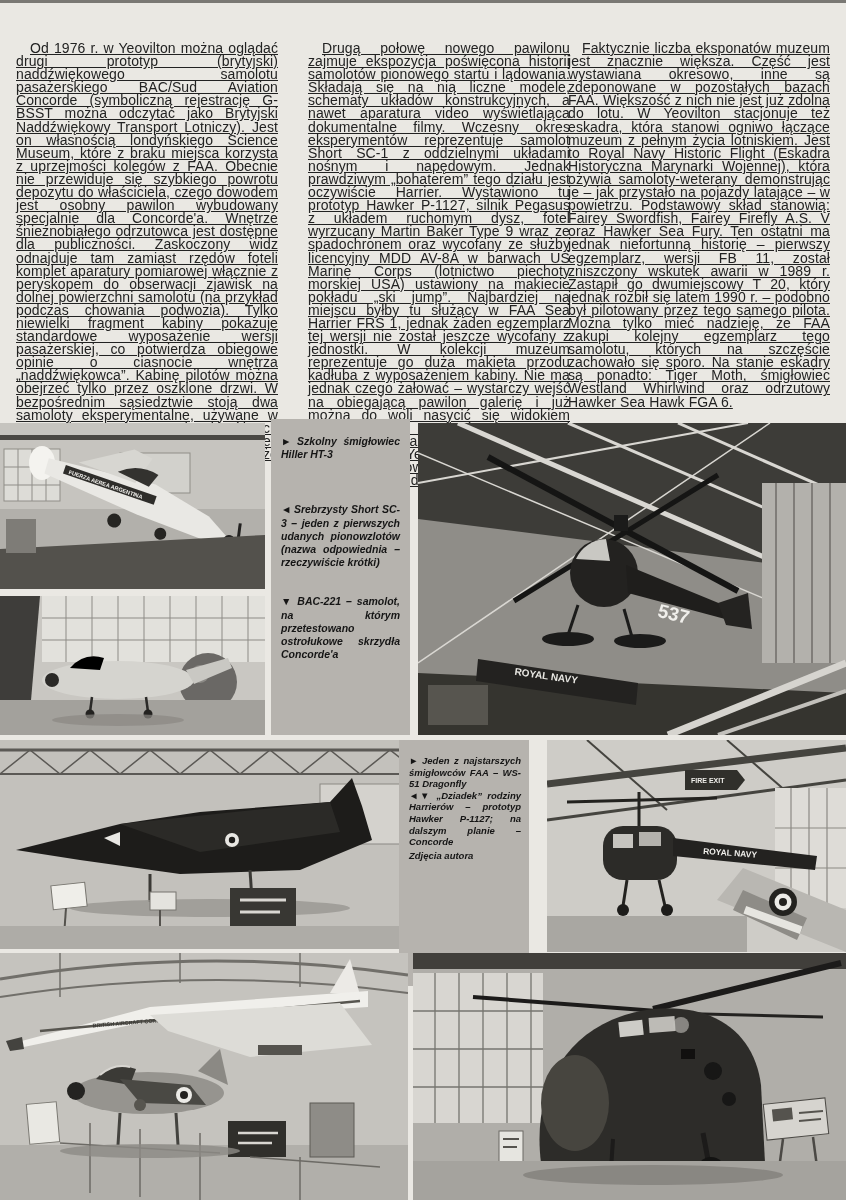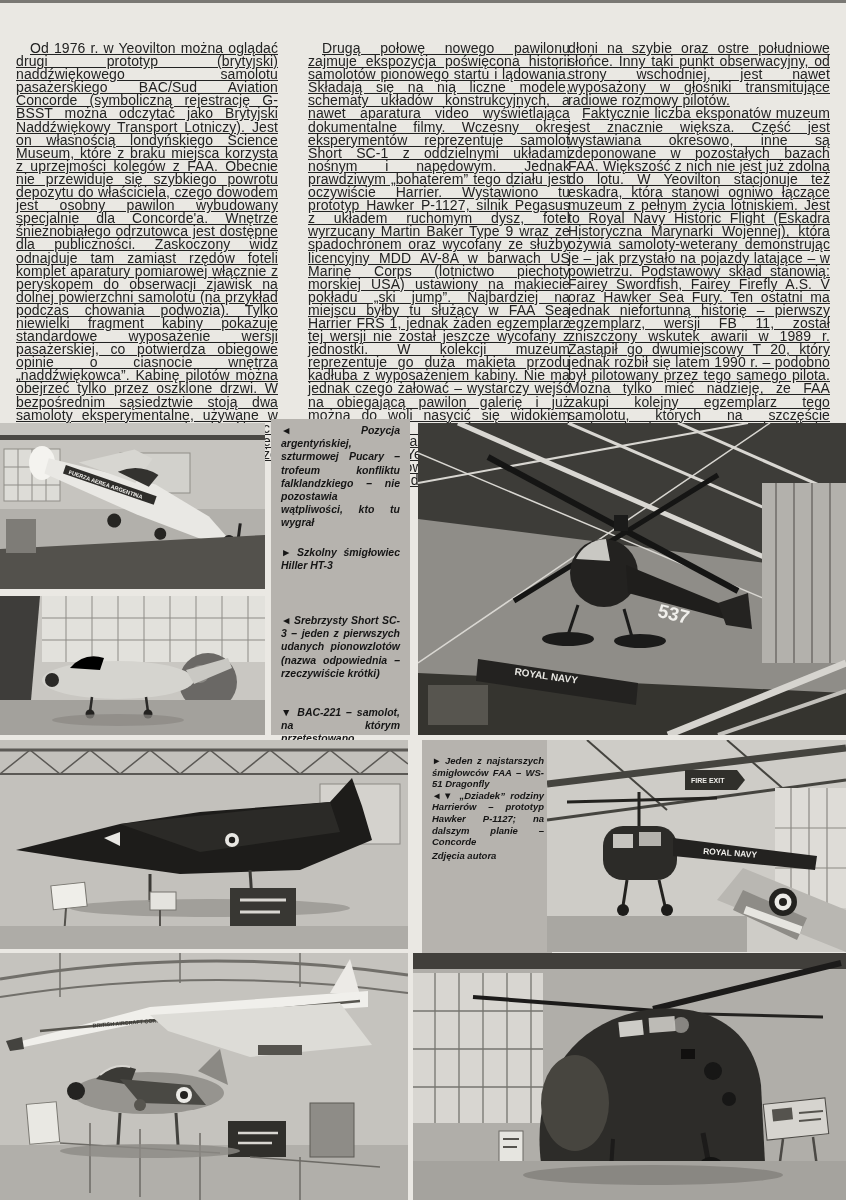--- a/index.html
+++ b/index.html
@@ -18,21 +18,21 @@
   
   .capbox{position:absolute;background:#b6b3ae;color:#151515;
           font-style:italic;font-weight:bold;}
   .capbox1{left:271px;top:419px;width:139px;height:316px;
            font-size:10.5px;line-height:13.2px;padding:0;}
   .capbox1 .cap{margin:0 10px;text-align:justify;}
   .capbox1 .cap.i0{padding-top:5px;}
   .capbox1 .cap.i1{margin-top:16px;}
   .capbox1 .cap.i2{margin-top:42px;}
   .capbox1 .cap.i3{margin-top:26px;}
-  .capbox2{left:422px;top:740px;width:130px;height:246px;
+  .capbox2{left:399px;top:740px;width:130px;height:246px;
            font-size:9.5px;line-height:11.6px;}
   .capbox2 .cap{margin:0 8px 0 10px;text-align:justify;}
   .capbox2 .cap.i0{padding-top:15px;}
   .capbox2 .credit{margin:2px 8px 0 10px;text-align:left;}
   .arr{font-style:normal;letter-spacing:-1px;}
   
   figure.photo{position:absolute;margin:0;overflow:hidden;background:#8d8b87;}
   figure.photo svg{display:block;}
   .photo1{left:0;top:423px;width:265px;height:166px;}
   .photo2{left:0;top:596px;width:265px;height:139px;}
@@ -48,21 +48,20 @@
 <div class="page">
   <div class="scan-edge"></div>
 
   <div class="col c1">
     <p class="indent">Od 1976 r. w Yeovilton można oglądać drugi prototyp (brytyjski) naddźwiękowego samolotu pasażerskiego BAC/Sud Aviation Concorde (symboliczną rejestrację G-BSST można odczytać jako Brytyjski Naddźwiękowy Transport Lotniczy). Jest on własnością londyńskiego Science Museum, które z braku miejsca korzysta z uprzejmości kolegów z FAA. Obecnie nie przewiduje się szybkiego powrotu depozytu do właściciela, czego dowodem jest osobny pawilon wybudowany specjalnie dla Concorde'a. Wnętrze śnieżnobiałego odrzutowca jest dostępne dla publiczności. Zaskoczony widz odnajduje tam zamiast rzędów foteli komplet aparatury pomiarowej włącznie z peryskopem do obserwacji zjawisk na dolnej powierzchni samolotu (na przykład podczas chowania podwozia). Tylko niewielki fragment kabiny pokazuje standardowe wyposażenie wersji pasażerskiej, co potwierdza obiegowe opinie o ciasnocie wnętrza „naddźwiękowca”. Kabinę pilotów można obejrzeć tylko przez oszklone drzwi. W bezpośrednim sąsiedztwie stoją dwa samoloty eksperymentalne, używane w programie SST do sprawdzenia różnych koncepcji aerodynamicznych – Handley Page HP-115 oraz BAC-221, a także silnik Rolls Royce Olympus.</p>
   </div>
   <div class="col c2">
     <p class="indent">Drugą połowę nowego pawilonu zajmuje ekspozycja poświęcona historii samolotów pionowego startu i lądowania. Składają się na nią liczne modele, schematy układów konstrukcyjnych, a nawet aparatura video wyświetlająca dokumentalne filmy. Wczesny okres eksperymentów reprezentuje samolot Short SC-1 z oddzielnymi układami nośnym i napędowym. Jednak prawdziwym „bohaterem” tego działu jest oczywiście Harrier. Wystawiono tu prototyp Hawker P-1127, silnik Pegasus z układem ruchomym dysz, fotel wyrzucany Martin Baker Type 9 wraz ze spadochronem oraz wycofany ze służby licencyjny MDD AV-8A w barwach US Marine Corps (lotnictwo piechoty morskiej USA) ustawiony na makiecie pokładu „ski jump”. Najbardziej na miejscu byłby tu służący w FAA Sea Harrier FRS 1, jednak żaden egzemplarz tej wersji nie został jeszcze wycofany z jednostki. W kolekcji muzeum reprezentuje go duża makieta przodu kadłuba z wyposażeniem kabiny. Nie ma jednak czego żałować – wystarczy wejść na obiegającą pawilon galerię i już można do woli nasycić się widokiem „żywych” Sea Harrierów FRS 1 i treningowych Harrierów T 4N na płycie lotniska RNAS Yeovilton. Dozwolone jest także fotografowanie, chociaż trochę przeszkadzają odciski dziecięcych</p>
   </div>
   <div class="col c3">
-    <p>dłoni na szybie oraz ostre południowe słońce. Inny taki punkt obserwacyjny, od strony wschodniej, jest nawet wyposażony w głośniki transmitujące radiowe rozmowy pilotów.</p>
     <p class="indent">Faktycznie liczba eksponatów muzeum jest znacznie większa. Część jest wystawiana okresowo, inne są zdeponowane w pozostałych bazach FAA. Większość z nich nie jest już zdolna do lotu. W Yeovilton stacjonuje też eskadra, która stanowi ogniwo łączące muzeum z pełnym życia lotniskiem. Jest to Royal Navy Historic Flight (Eskadra Historyczna Marynarki Wojennej), która ożywia samoloty-weterany demonstrując je – jak przystało na pojazdy latające – w powietrzu. Podstawowy skład stanowią: Fairey Swordfish, Fairey Firefly A.S. V oraz Hawker Sea Fury. Ten ostatni ma jednak niefortunną historię – pierwszy egzemplarz, wersji FB 11, został zniszczony wskutek awarii w 1989 r. Zastąpił go dwumiejscowy T 20, który jednak rozbił się latem 1990 r. – podobno był pilotowany przez tego samego pilota. Można tylko mieć nadzieję, że FAA zakupi kolejny egzemplarz tego samolotu, których na szczęście zachowało się sporo. Na stanie eskadry są ponadto: Tiger Moth, śmigłowiec Westland Whirlwind oraz odrzutowy Hawker Sea Hawk FGA 6.</p>
   </div>
 
   <figure class="photo photo1">
     <svg width="265" height="166" viewBox="0 0 265 166" xmlns="http://www.w3.org/2000/svg">
       <rect width="265" height="166" fill="#b2b0ab"></rect>
       <rect x="0" y="0" width="265" height="86" fill="#c6c4bf"></rect>
       <g stroke="#8f8d88" stroke-width="1">
         <rect x="4" y="26" width="56" height="52" fill="#dddcd7"></rect>
         <rect x="120" y="30" width="70" height="40" fill="#d2d1cc"></rect>
@@ -121,21 +120,20 @@
         <line x1="92" y1="101" x2="90" y2="116" stroke="#2b2a28" stroke-width="2.5"></line>
         <line x1="146" y1="101" x2="148" y2="116" stroke="#2b2a28" stroke-width="2.5"></line>
         <circle cx="90" cy="118" r="4.5" fill="#232220"></circle>
           <circle cx="148" cy="118" r="4.5" fill="#232220"></circle>
         <ellipse cx="118" cy="124" rx="66" ry="6" fill="#8a8883" opacity="0.7"></ellipse>
       </g>
     </svg>
   </figure>
 
   <aside class="capbox capbox1">
-    <p class="cap i0"><span class="arr">◄</span> <span>Pozycja argentyńskiej, szturmowej Pucary – trofeum konfliktu falklandzkiego – nie pozostawia wątpliwości, kto tu wygrał</span></p>
     <p class="cap i1"><span class="arr">►</span> <span>Szkolny śmigłowiec Hiller HT-3</span></p>
     <p class="cap i2"><span class="arr">◄</span> <span>Srebrzysty Short SC-3 – jeden z pierwszych udanych pionowzlotów (nazwa odpowiednia – rzeczywiście krótki)</span></p>
     <p class="cap i3"><span class="arr">▼</span> <span>BAC-221 – samolot, na którym przetestowano ostrołukowe skrzydła Concorde'a</span></p>
   </aside>
 
   <figure class="photo photo3">
     <svg width="428" height="312" viewBox="0 0 428 312" xmlns="http://www.w3.org/2000/svg">
       <rect width="428" height="312" fill="#8f8d88"></rect>
       <polygon points="0,0 428,0 428,150 0,96" fill="#3d3c38"></polygon>
       <g stroke="#d9d7d2">

